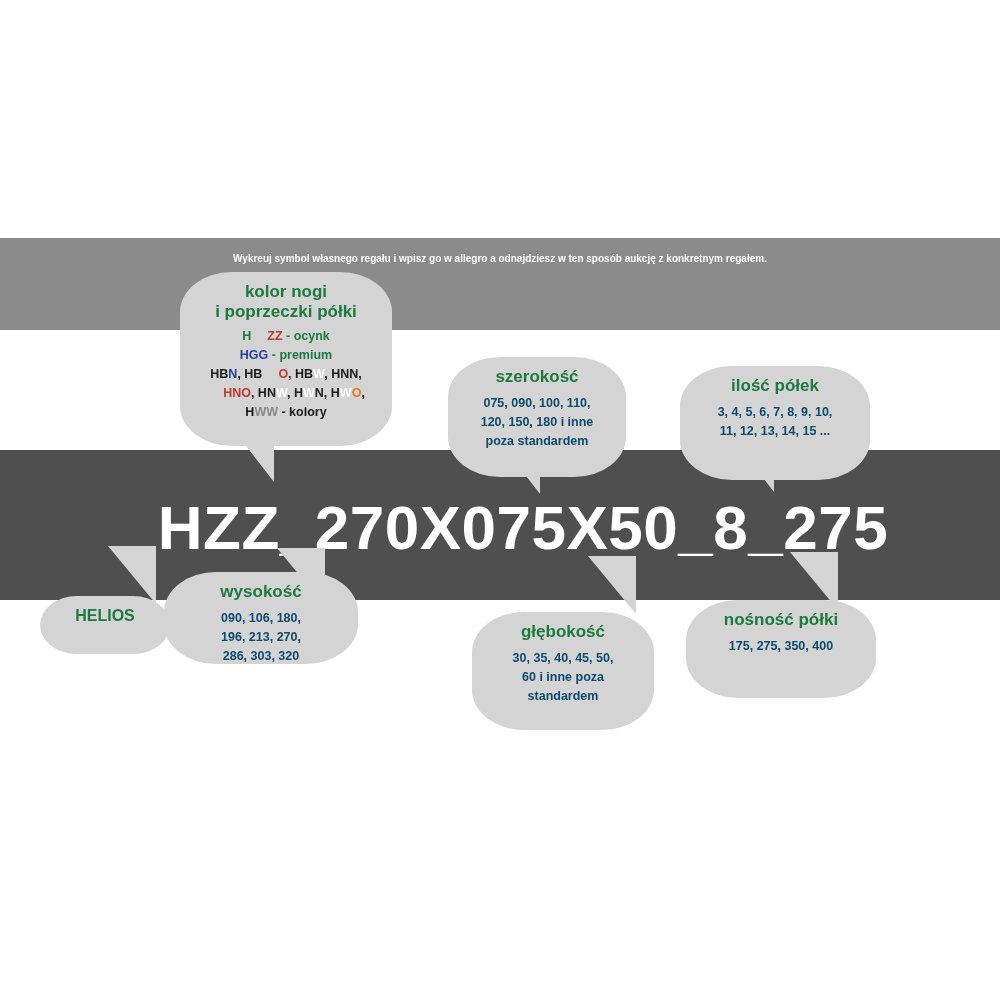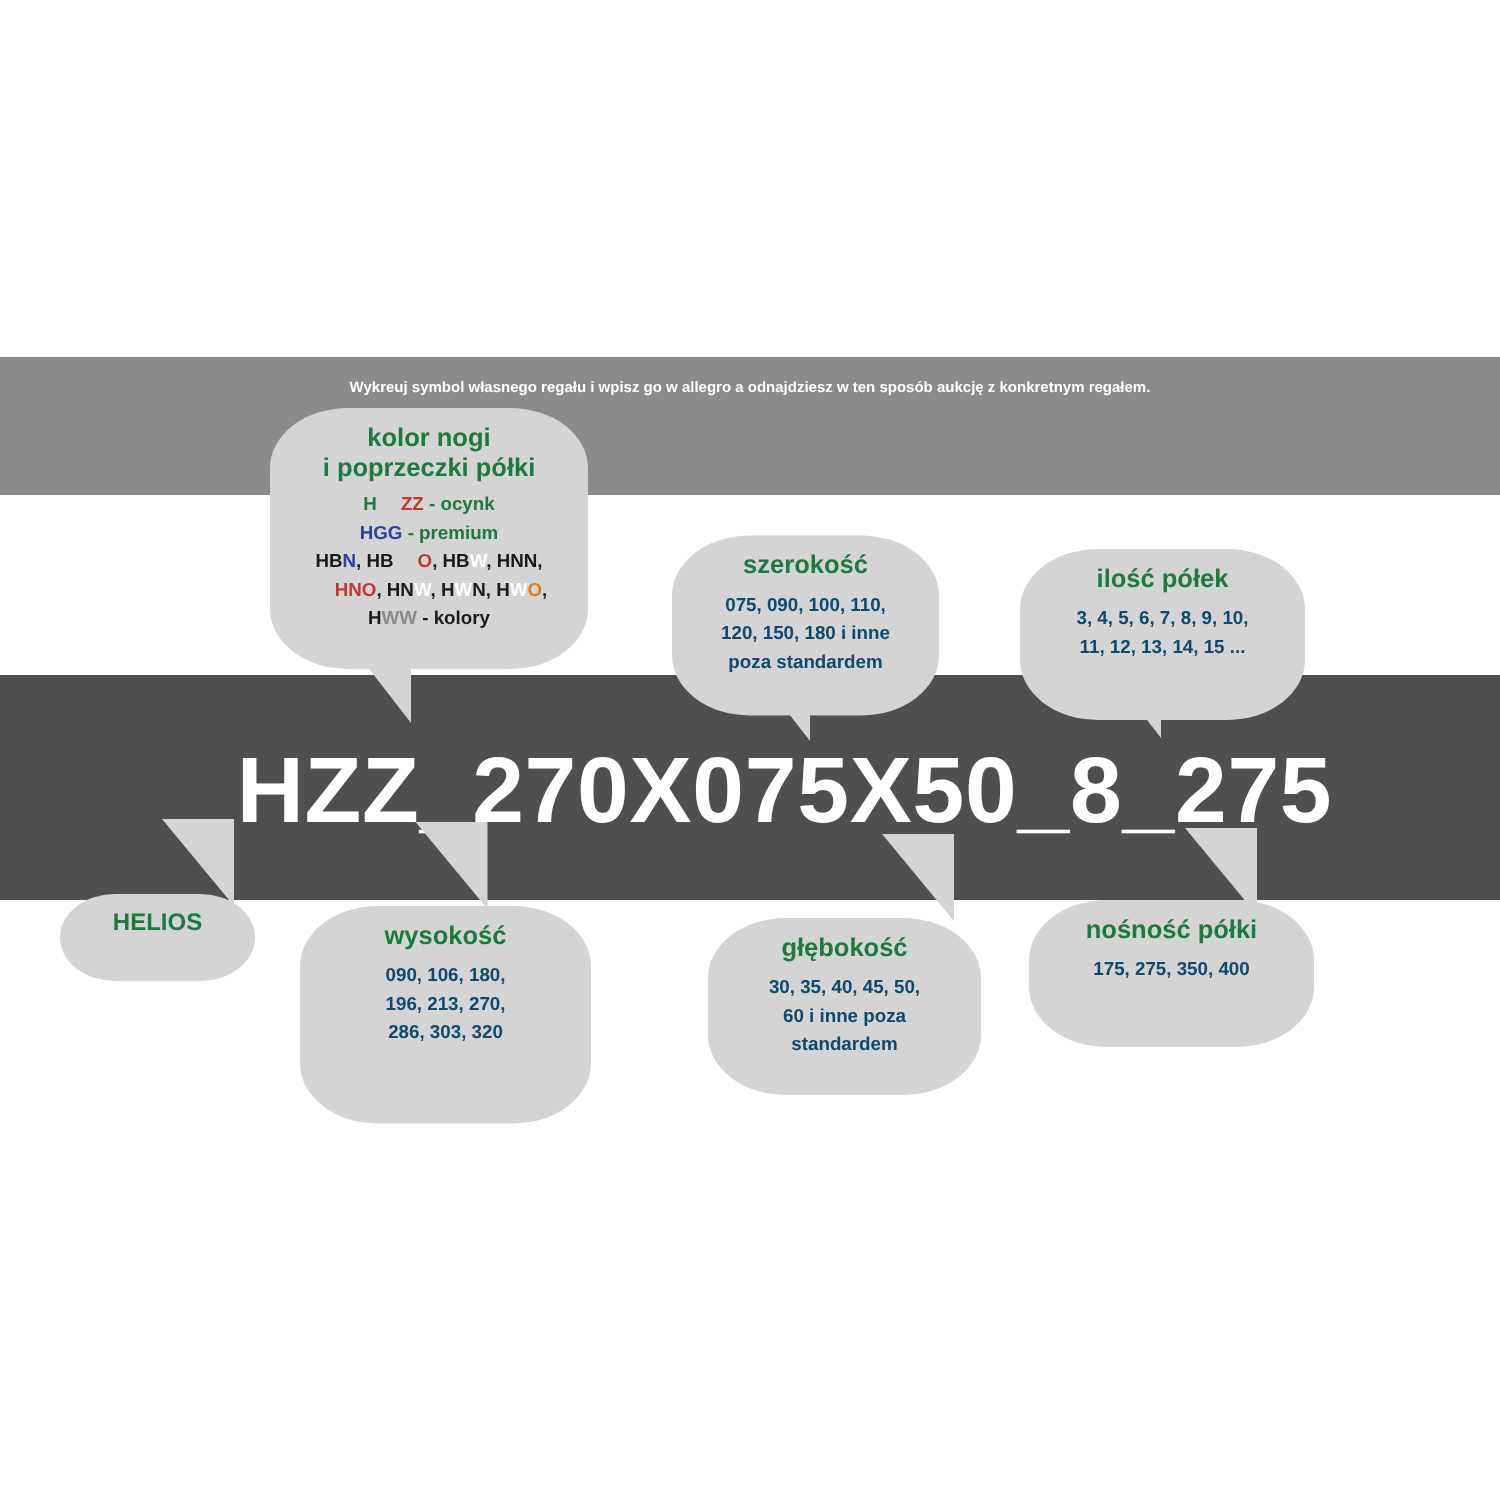--- a/index.html
+++ b/index.html
@@ -160,21 +160,21 @@
     <div class="b-body" style="white-space:pre-line;">3, 4, 5, 6, 7, 8, 9, 10,
 11, 12, 13, 14, 15 ...</div>
   </div>
 
   <div class="tail tail-up" style="left:108px; top:546px;"></div>
   <div class="bubble small" style="left:40px; top:596px; width:130px; height:58px; border-radius:38px/30px;">
     <div class="b-title">HELIOS</div>
   </div>
 
   <div class="tail tail-up" style="left:277px; top:548px;"></div>
-  <div class="bubble" style="left:164px; top:604px; width:194px; height:145px;margin-left:36px;">
+  <div class="bubble" style="left:164px; top:572px; width:194px; height:92px;">
     <div class="b-title">wysokość</div>
     <div class="b-body" style="white-space:pre-line;">090, 106, 180,
 196, 213, 270,
 286, 303, 320</div>
   </div>
 
   <div class="tail tail-up" style="left:588px; top:556px;"></div>
   <div class="bubble" style="left:472px; top:612px; width:182px; height:118px;">
     <div class="b-title">głębokość</div>
     <div class="b-body" style="white-space:pre-line;">30, 35, 40, 45, 50,

